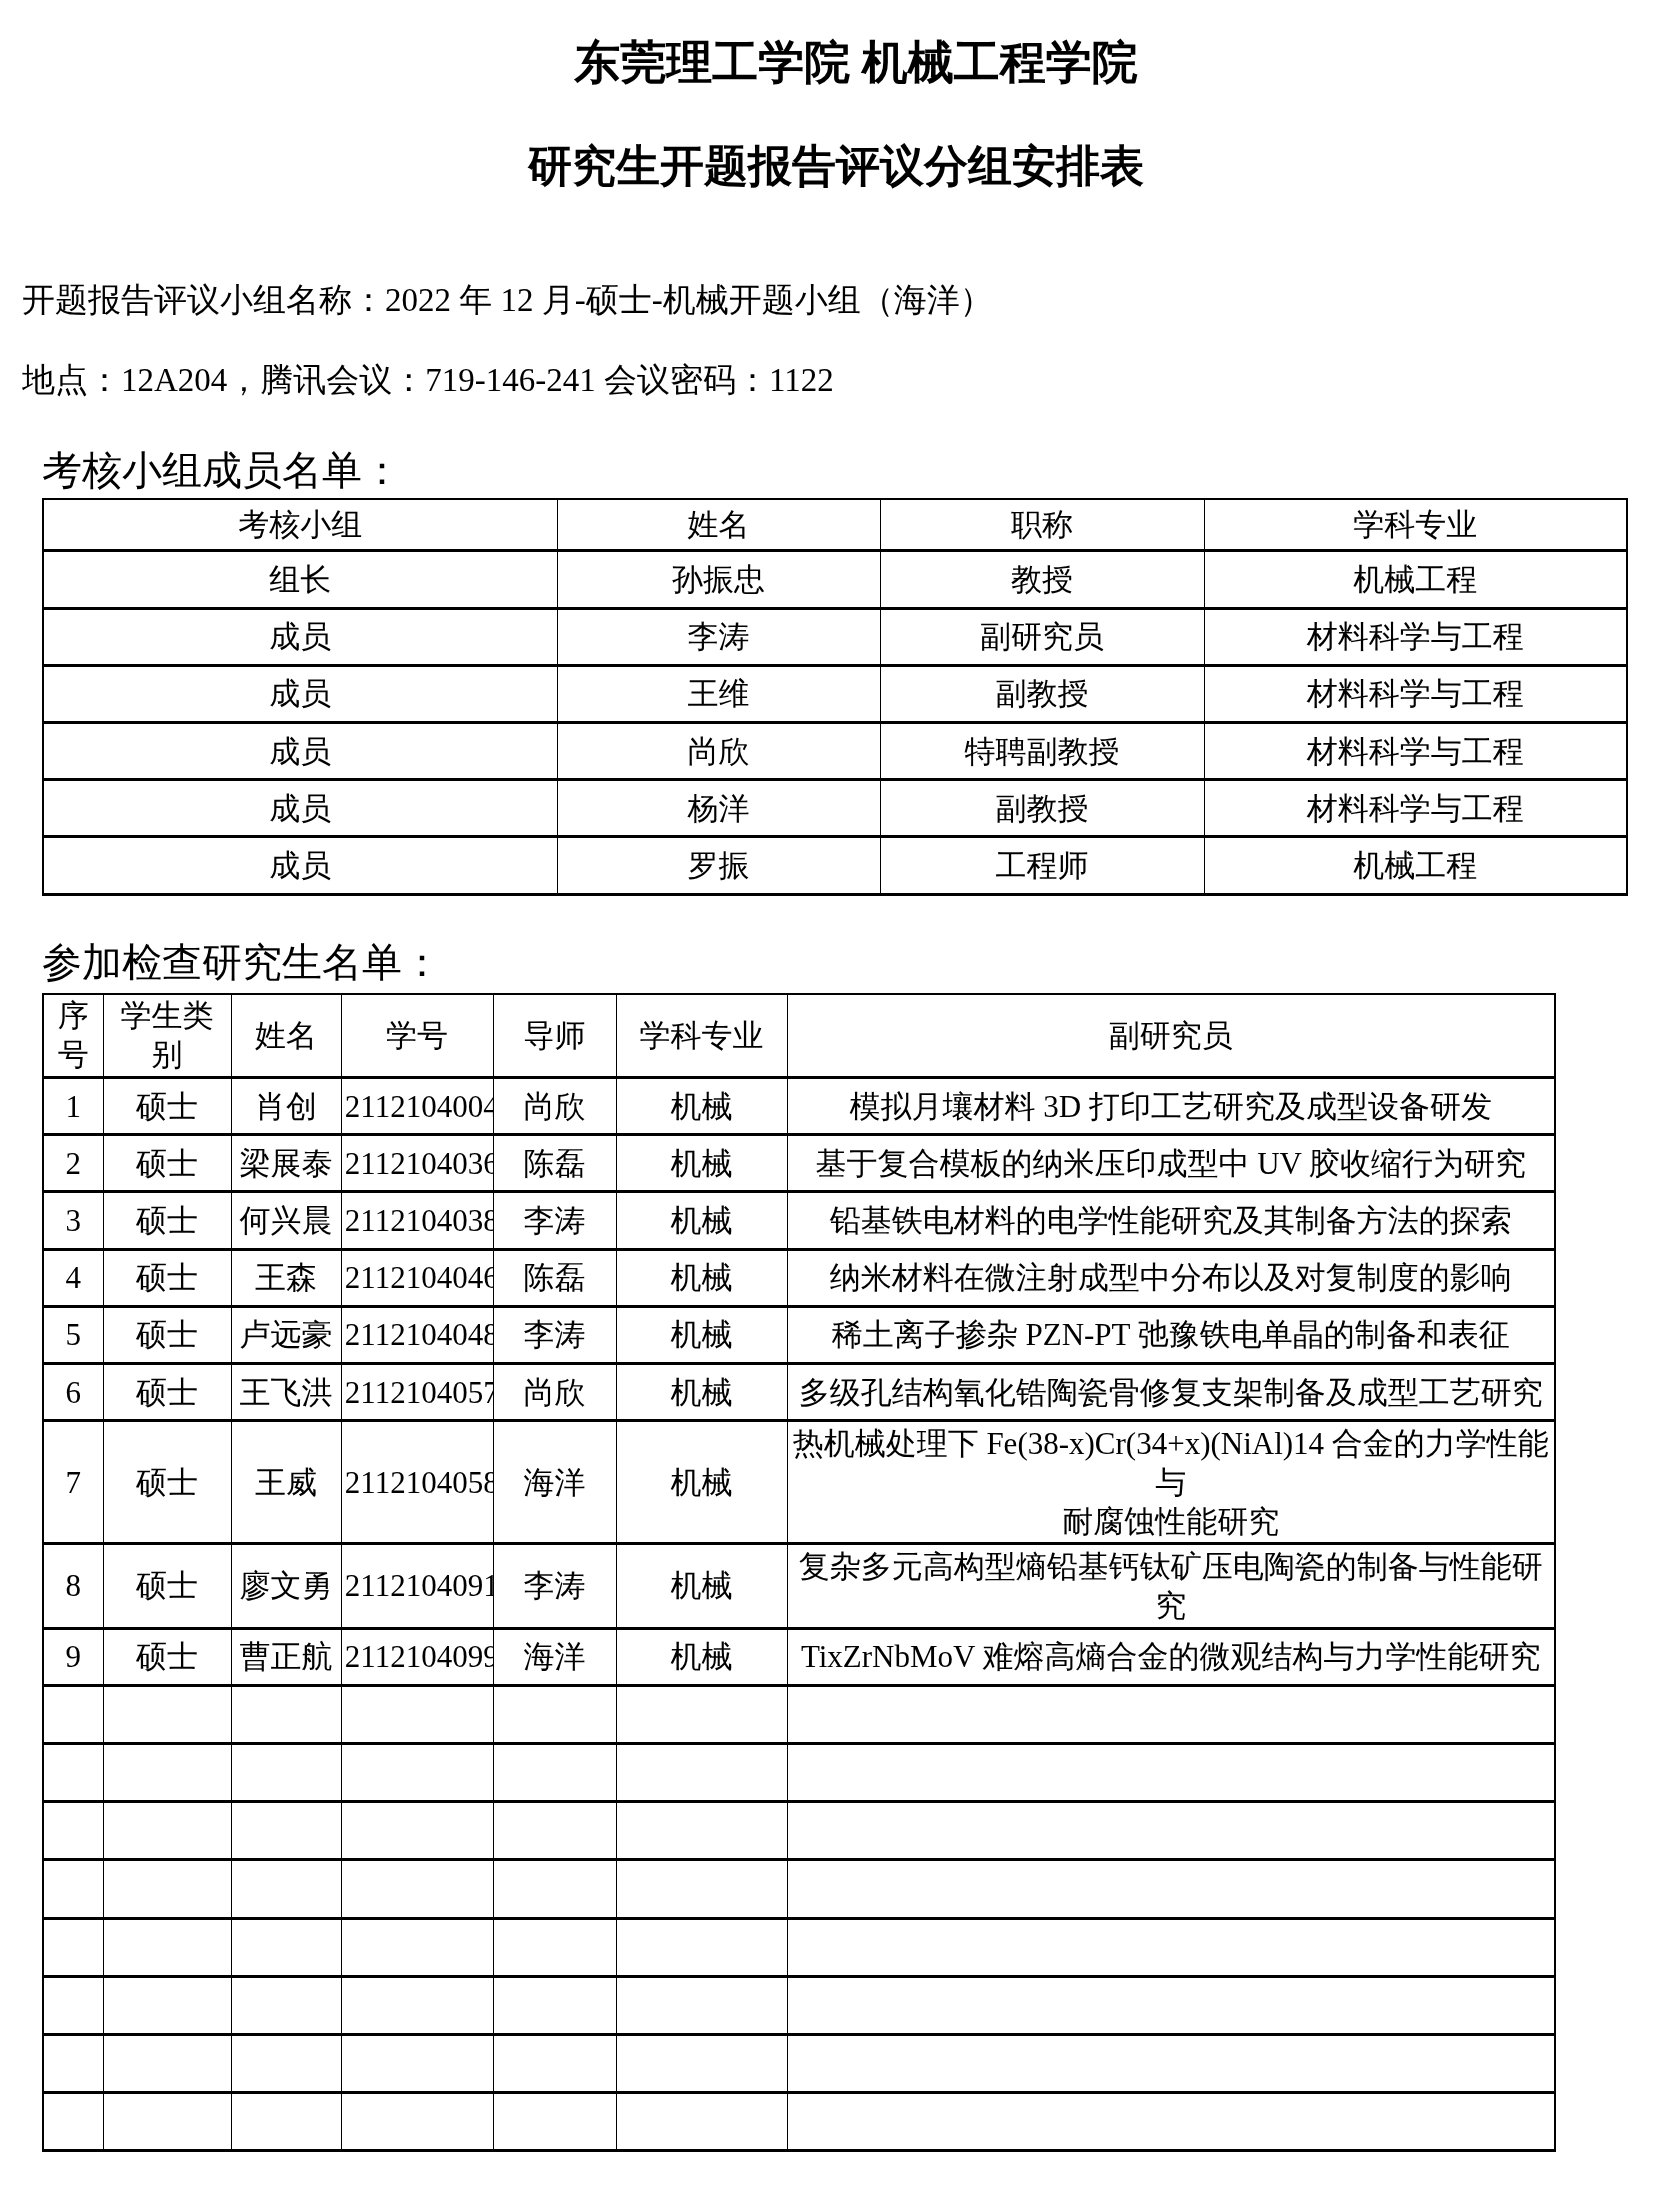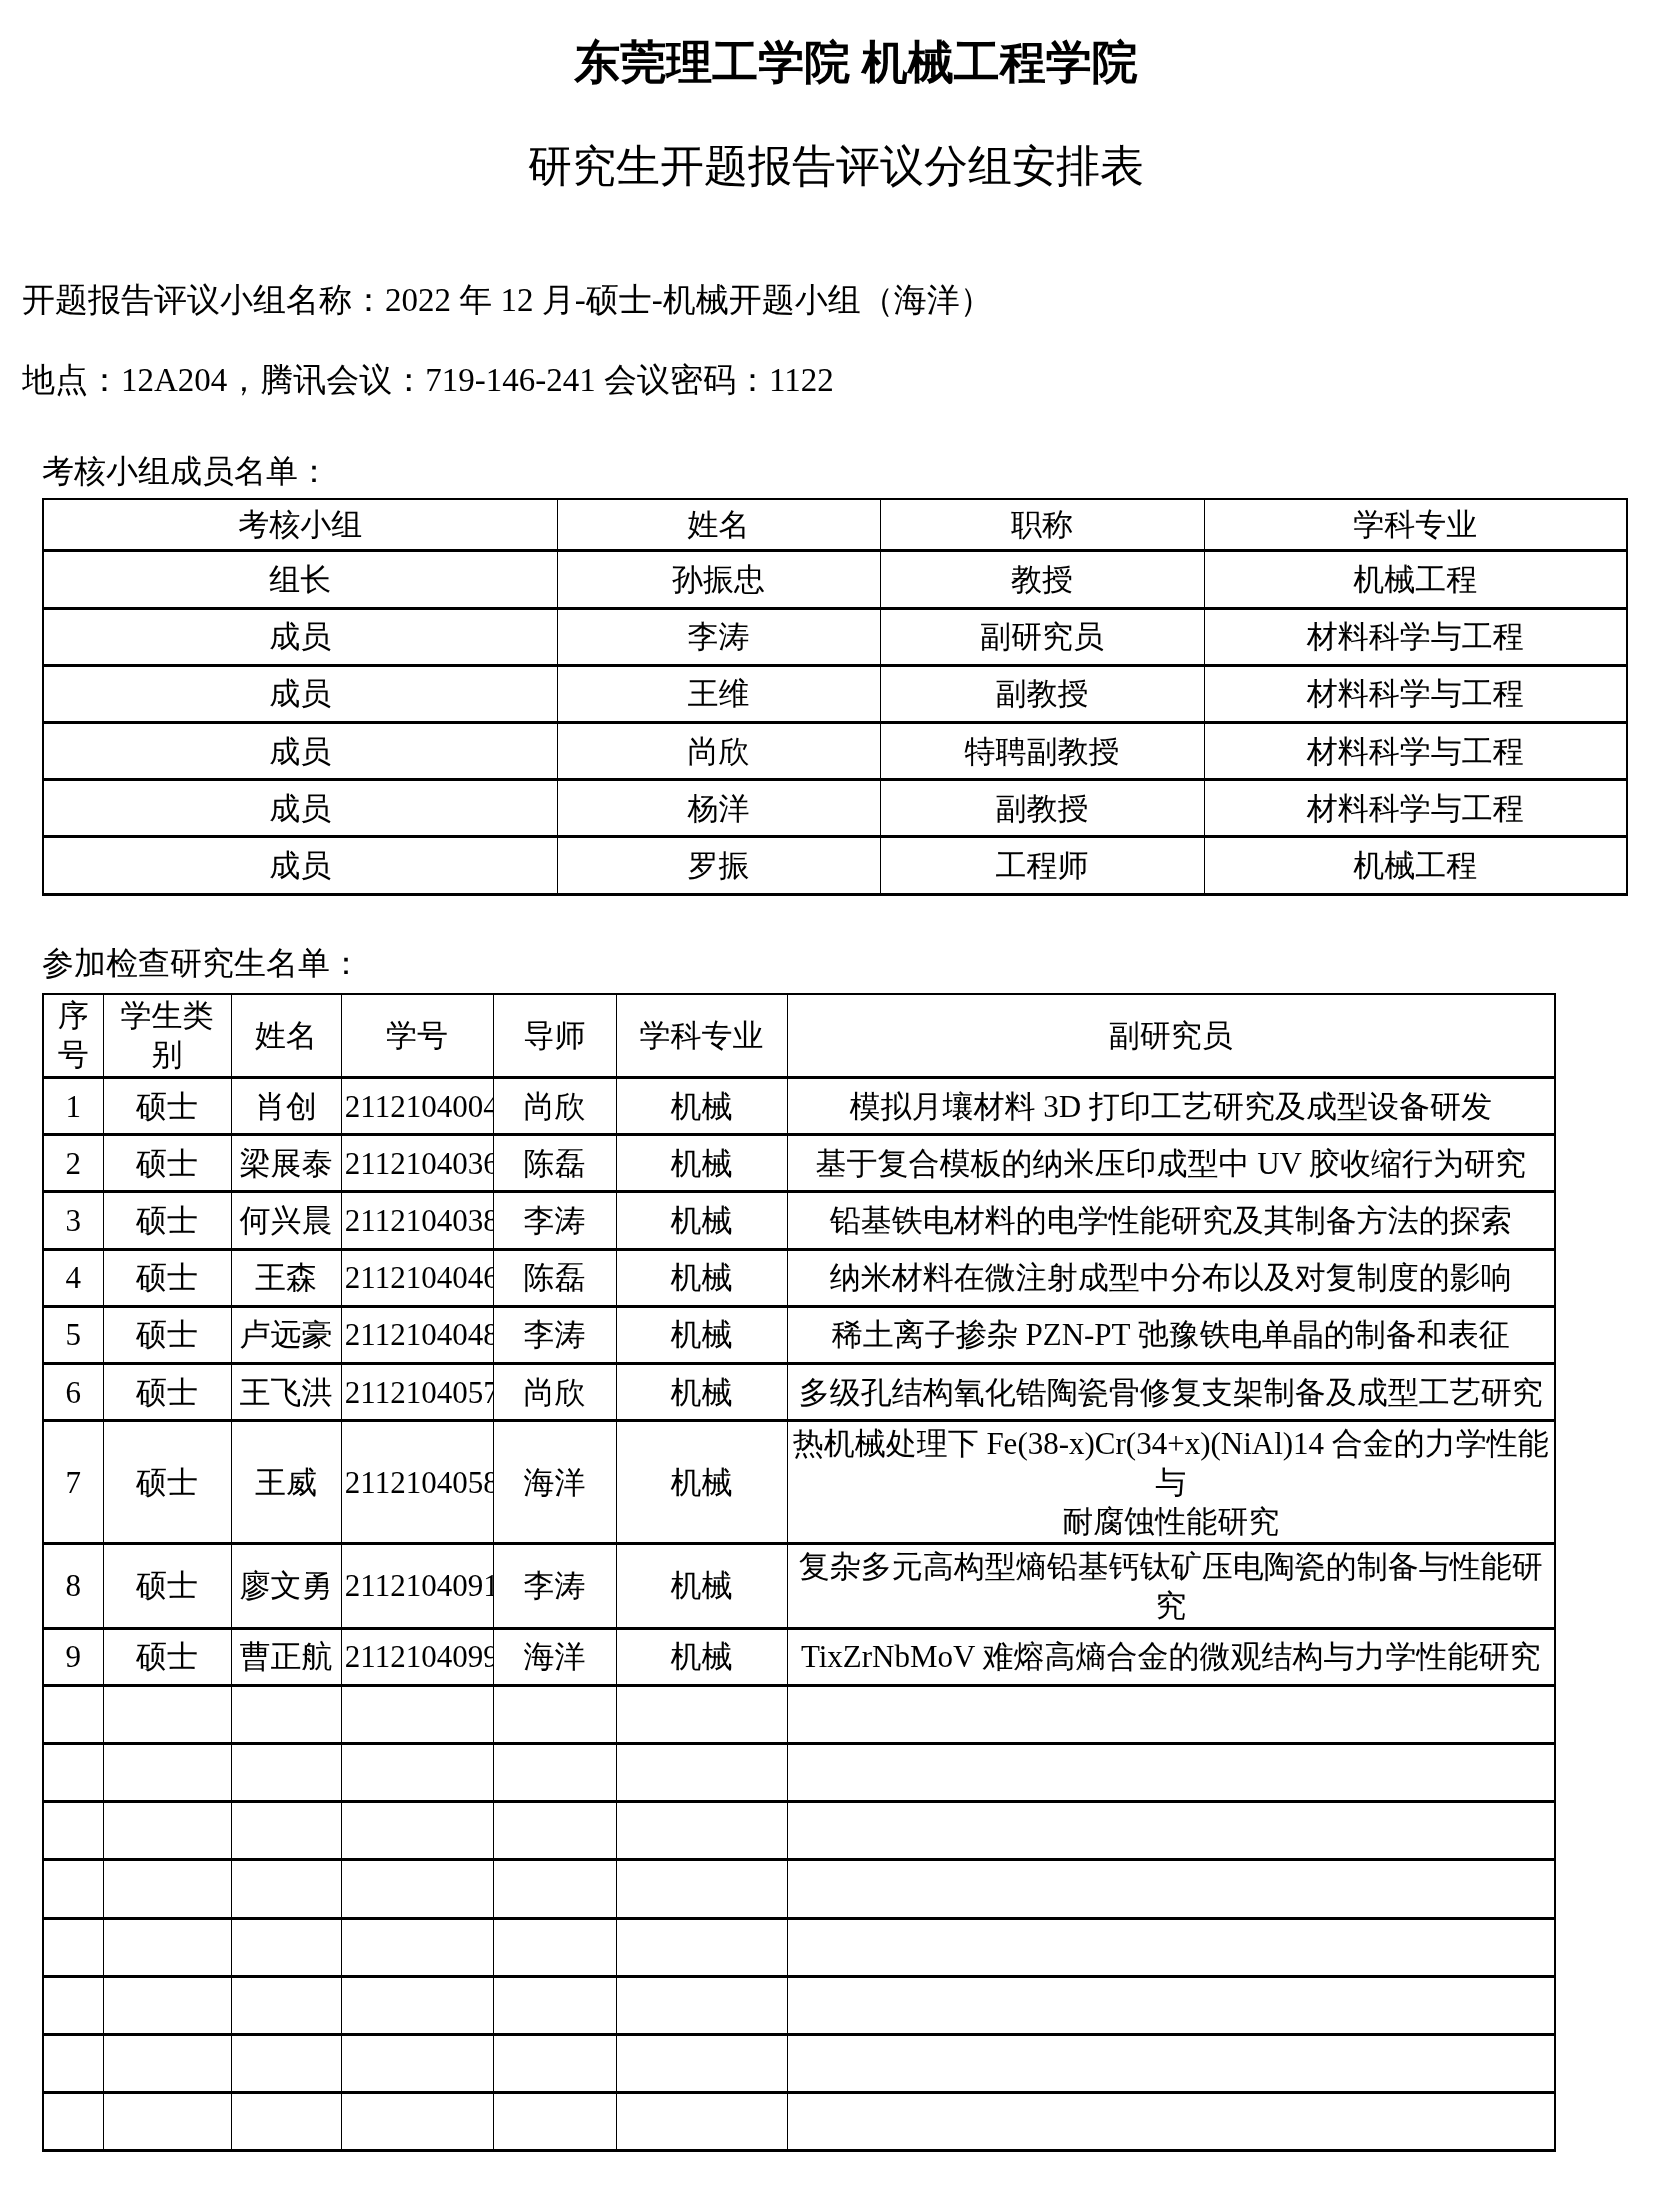--- a/index.html
+++ b/index.html
@@ -14,31 +14,31 @@
     margin:36px 0 0 0;
     text-align:center;
     font-size:46px;line-height:54px;
     font-weight:bold;
     padding-left:40px;
   }
   .doc-subtitle{
     margin:51px 0 0 0;
     text-align:center;
     font-size:44px;line-height:52px;
-    font-weight:normal;
+    font-weight:bold;
   }
   .info-block{margin:88px 0 0 22px;}
   .info-line{
     margin:0 0 41px 0;
     font-size:33px;line-height:39px;
     font-weight:normal;
   }
   .section-label{
     margin:52px 0 8.2px 42px;
-    font-size:32px;line-height:38px;
+    font-size:40px;line-height:38px;
   }
   .section-label.second{margin-top:48px;margin-bottom:11.4px;}
   table{
     border-collapse:collapse;
     table-layout:fixed;
     margin-left:42px;
   }
   table.committee{width:1585px;}
   table.students{width:1513px;}
   th,td{

